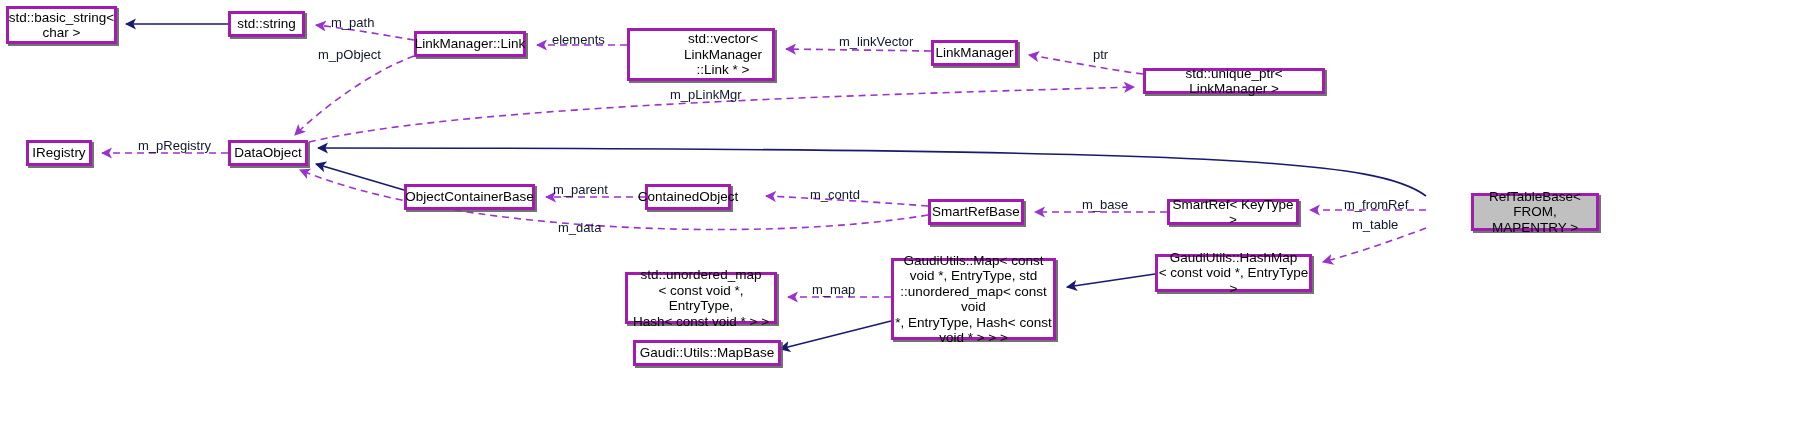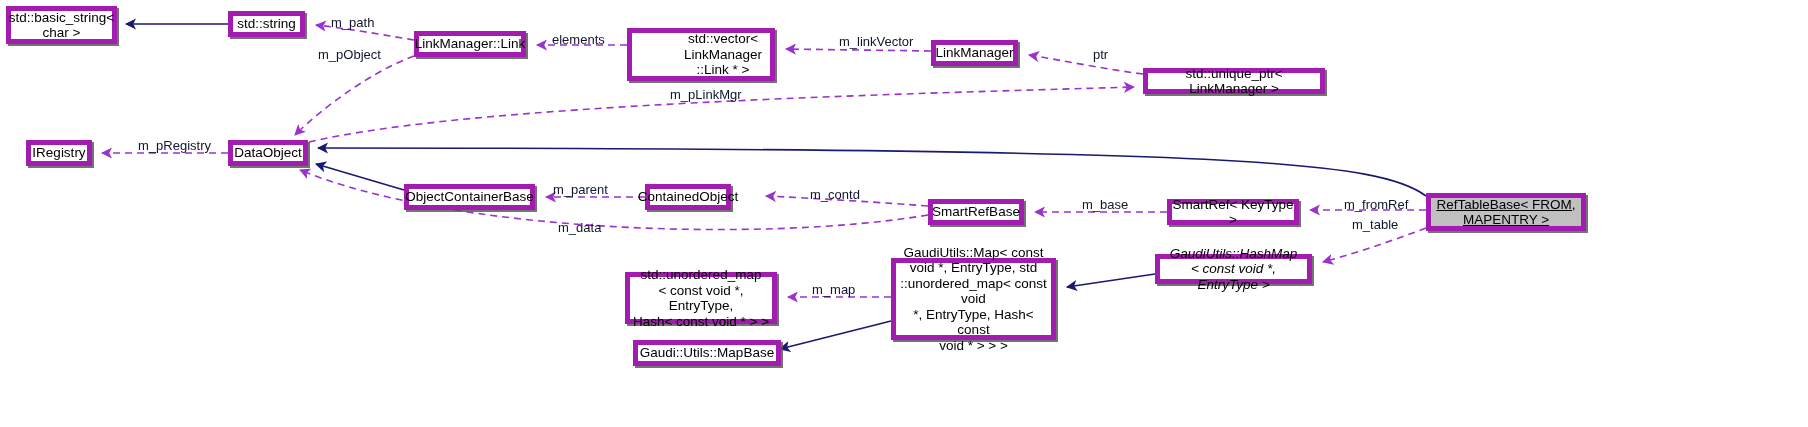--- a/index.html
+++ b/index.html
@@ -20,21 +20,21 @@
     position: absolute;
     left: 0;
     top: 0;
     width: 1808px;
     height: 427px;
     pointer-events: none;
   }
   .node {
     position: absolute;
     box-sizing: border-box;
-    border: 5px solid #a21caf;
+    border: 3px solid #a21caf;
     background: #ffffff;
     color: #000000;
     font-size: 13.5px;
     line-height: 15.5px;
     text-align: center;
     display: flex;
     align-items: center;
     justify-content: center;
     white-space: pre-line;
     box-shadow: 2px 2px 0 0 rgba(90,90,90,0.85);
@@ -115,31 +115,31 @@
       <div class="node" style="left: 627px; top: 28px; width: 148px; height: 53px; padding-left: 44px;">std::vector&lt; LinkManager
 ::Link * &gt;</div>
       <div class="node" style="left: 931px; top: 40px; width: 87px; height: 26px;">LinkManager</div>
       <div class="node" style="left: 1143px; top: 68px; width: 182px; height: 26px;">std::unique_ptr&lt; LinkManager &gt;</div>
       <div class="node" style="left: 26px; top: 140px; width: 66px; height: 26px;">IRegistry</div>
       <div class="node" style="left: 228px; top: 140px; width: 80px; height: 26px;">DataObject</div>
       <div class="node" style="left: 404px; top: 184px; width: 131px; height: 26px;">ObjectContainerBase</div>
       <div class="node" style="left: 645px; top: 184px; width: 86px; height: 26px;">ContainedObject</div>
       <div class="node" style="left: 928px; top: 199px; width: 96px; height: 26px;">SmartRefBase</div>
       <div class="node" style="left: 1167px; top: 199px; width: 132px; height: 26px;">SmartRef&lt; KeyType &gt;</div>
-      <div class="node focus" style="left: 1426px; top: 193px; width: 160px; height: 38px; text-decoration: underline;">RefTableBase&lt; FROM,
+      <div class="node focus" style="left: 1471px; top: 193px; width: 128px; height: 38px;">RefTableBase&lt; FROM,
 MAPENTRY &gt;</div>
       <div class="node" style="left: 625px; top: 272px; width: 152px; height: 52px;">std::unordered_map
 &lt; const void *, EntryType,
  Hash&lt; const void * &gt; &gt;</div>
       <div class="node" style="left: 891px; top: 258px; width: 165px; height: 82px;">GaudiUtils::Map&lt; const
  void *, EntryType, std
 ::unordered_map&lt; const void
  *, EntryType, Hash&lt; const
 void * &gt; &gt; &gt;</div>
-      <div class="node" style="left: 1155px; top: 254px; width: 157px; height: 30px; font-style: italic;">GaudiUtils::HashMap
+      <div class="node" style="left: 1155px; top: 254px; width: 157px; height: 38px;">GaudiUtils::HashMap
 &lt; const void *, EntryType &gt;</div>
       <div class="node" style="left: 633px; top: 340px; width: 148px; height: 26px;">Gaudi::Utils::MapBase</div>
     </div>
   <div id="label-layer">
       <div class="edge-label" style="left: 331px; top: 16px;">m_path</div>
       <div class="edge-label" style="left: 318px; top: 48px;">m_pObject</div>
       <div class="edge-label" style="left: 552px; top: 33px;">elements</div>
       <div class="edge-label" style="left: 800px; top: 35px; padding-left: 39px;">m_linkVector</div>
       <div class="edge-label" style="left: 1093px; top: 48px;">ptr</div>
       <div class="edge-label" style="left: 670px; top: 88px;">m_pLinkMgr</div>

